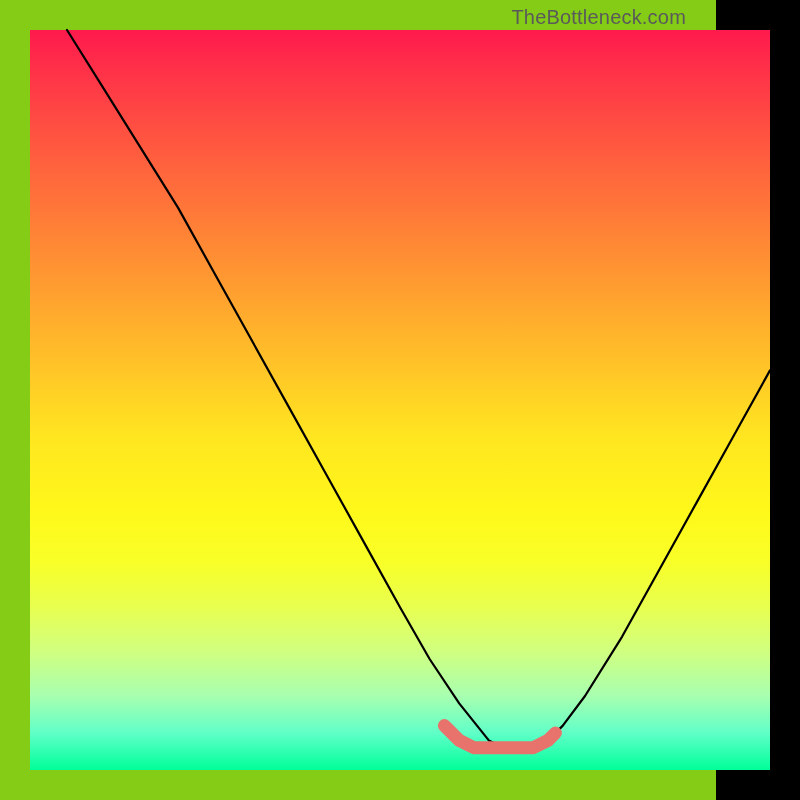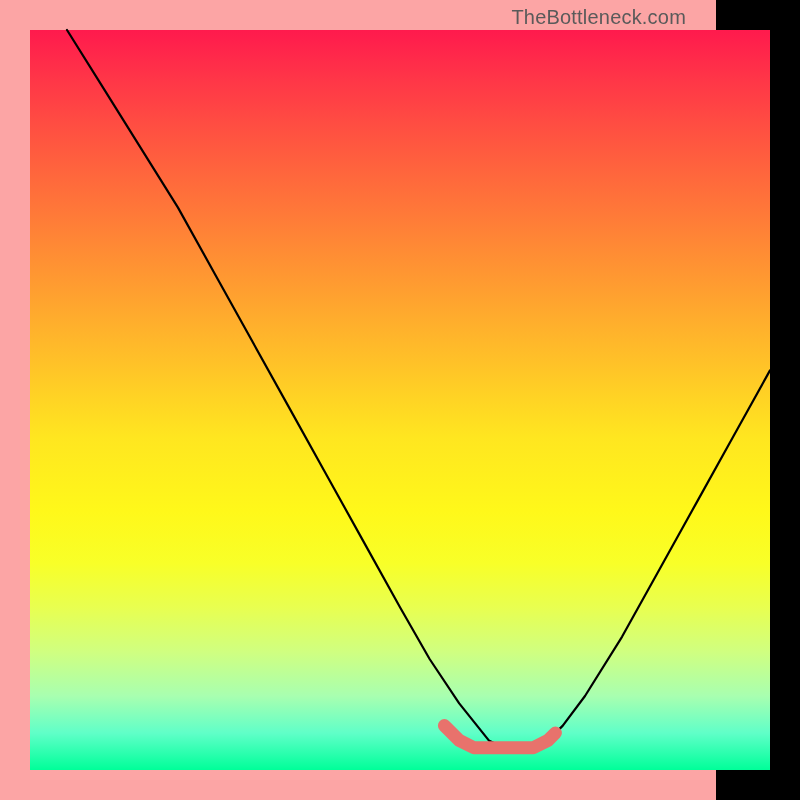--- a/index.html
+++ b/index.html
@@ -1,21 +1,21 @@
 <!DOCTYPE html>
 <html><head>
 <meta charset="utf-8">
 <style>
   * { margin: 0; padding: 0; box-sizing: border-box; }
   html, body { width: 800px; height: 800px; overflow: hidden; background: #000; }
   .chart-container {
     position: relative;
     width: 716px;
     height: 800px;
-    background: #fca5a5;
+    background: #84cc16;
   }
   .plot-area {
     position: absolute;
     left: 30px;
     top: 30px;
     width: 740px;
     height: 740px;
     background: linear-gradient(to bottom,
       #ff1a4d 0%,
       #ff3348 6%,

